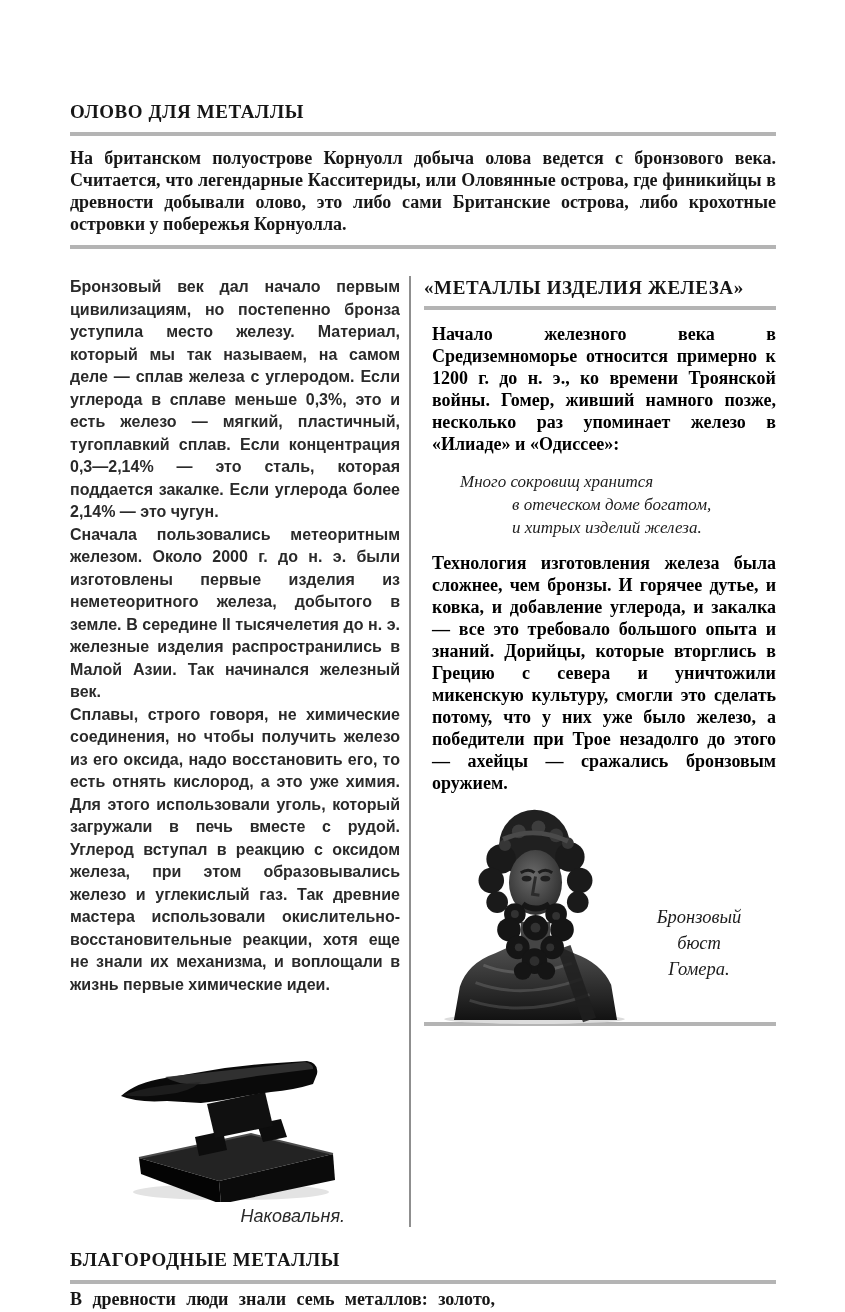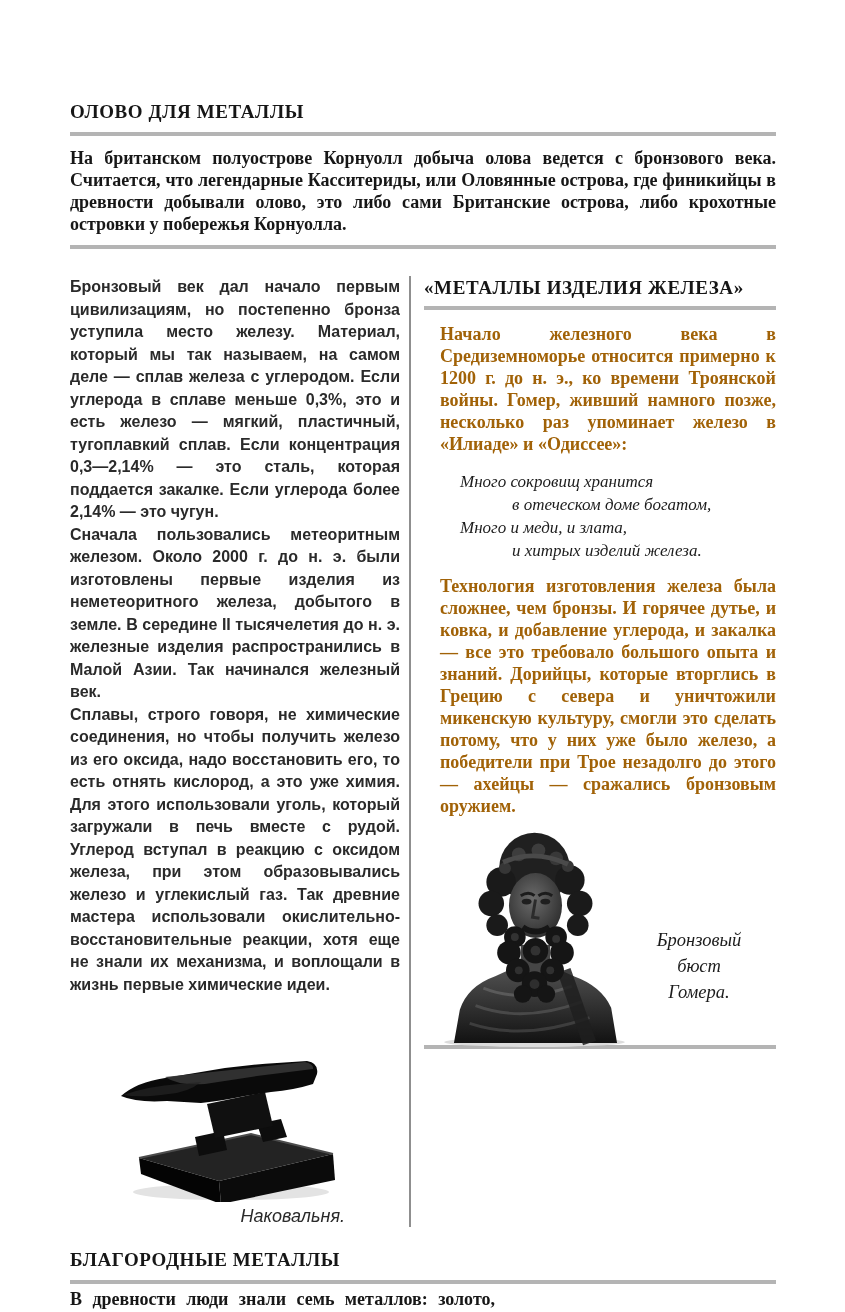--- a/index.html
+++ b/index.html
@@ -24,21 +24,21 @@
     width:330px;flex:0 0 330px;
     font-family:"Liberation Sans", sans-serif;
     font-size:16px;line-height:22.5px;text-align:justify;color:#2a2a2a;
   }
   .col-left p{margin:0;font-weight:bold;}
   .divider{width:2px;background:#8f8f8f;margin-left:9px;flex:0 0 2px;}
   .col-right{flex:1;margin-left:13px;min-width:0;}
   .col-right .section-title{margin-bottom:7px;}
   .serif-bold{
     font-weight:700;font-size:18px;line-height:22px;text-align:justify;
-    margin:13px 0 0 16px;color:#a16207;
+    margin:13px 0 0 8px;color:#000000;
   }
   .poem{
     font-style:italic;font-size:17px;line-height:23px;
     margin:15px 0 3px 36px;color:#1c1c1c;
   }
   .poem-line.indent{padding-left:52px;}
   figure{margin:0;}
   .anvil-fig{margin-top:38px;text-align:center;padding-right:18px;}
   .anvil-fig svg{display:block;margin:0 auto;}
   .anvil-caption{
@@ -100,21 +100,20 @@
 
     <div class="col-right">
       <h2 class="section-title">«МЕТАЛЛЫ ИЗДЕЛИЯ ЖЕЛЕЗА»</h2>
       <div class="rule"></div>
 
       <p class="serif-bold">Начало железного века в Средиземноморье относится примерно к 1200 г. до н. э., ко времени Троянской войны. Гомер, живший намного позже, несколько раз упоминает железо в «Илиаде» и «Одиссее»:</p>
 
       <div class="poem">
         <div class="poem-line">Много сокровищ хранится</div>
         <div class="poem-line indent">в отеческом доме богатом,</div>
-        <div class="poem-line">Много и меди, и злата,</div>
         <div class="poem-line indent">и хитрых изделий железа.</div>
       </div>
 
       <p class="serif-bold">Технология изготовления железа была сложнее, чем бронзы. И горячее дутье, и ковка, и добавление углерода, и закалка — все это требовало большого опыта и знаний. Дорийцы, которые вторглись в Грецию с севера и уничтожили микенскую культуру, смогли это сделать потому, что у них уже было железо, а победители при Трое незадолго до этого — ахейцы — сражались бронзовым оружием.</p>
 
       <figure class="bust-fig">
         <svg width="222" height="226" viewBox="0 0 225 230" role="img">
           <defs>
             <radialGradient id="g-face" cx="45%" cy="40%" r="70%">
               <stop offset="0" stop-color="#6b6b6b"></stop>

